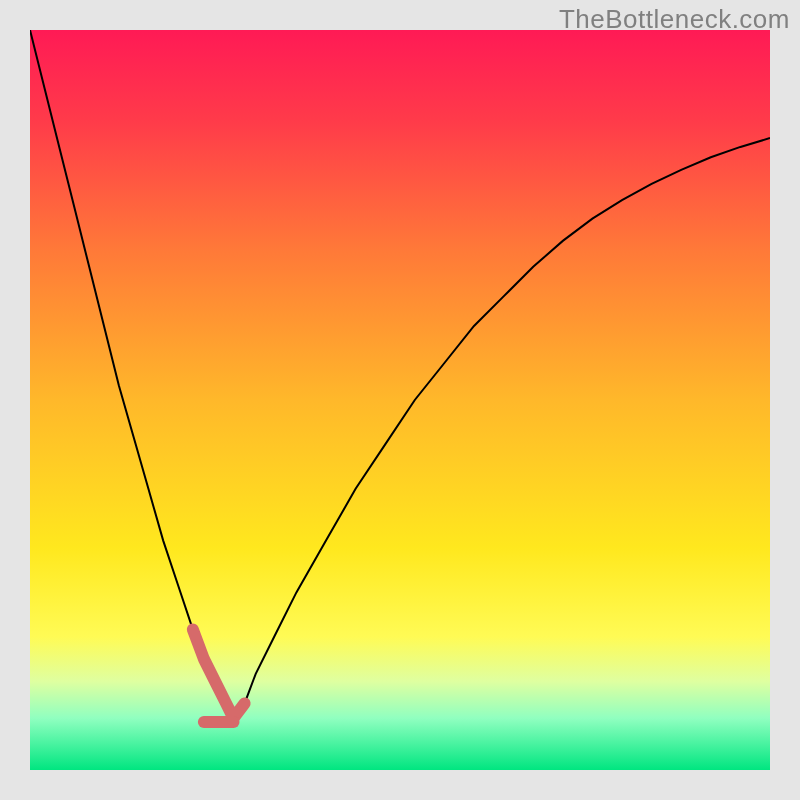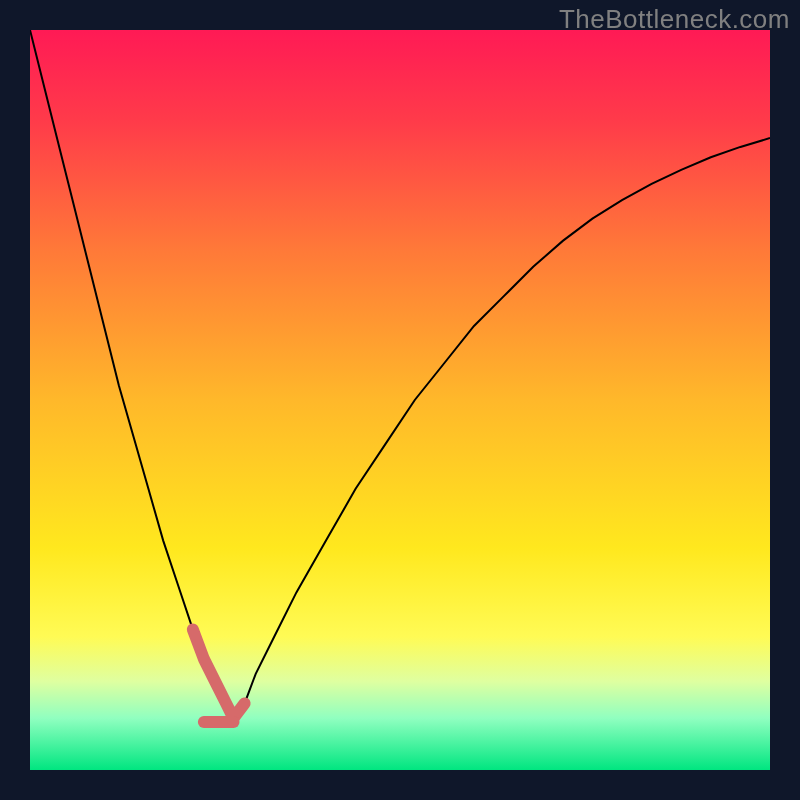--- a/index.html
+++ b/index.html
@@ -10,21 +10,21 @@
     background: #000;
     font-family: Arial, Helvetica, sans-serif;
     overflow: hidden;
   }
   .frame {
     position: absolute;
     left: 0;
     top: 0;
     width: 800px;
     height: 800px;
-    background: #0f172a;
+    background: #e5e5e5;
   }
   .watermark {
     position: absolute;
     top: 4px;
     right: 10px;
     color: #808080;
     font-size: 26px;
     font-weight: 400;
     letter-spacing: 0.5px;
   }

